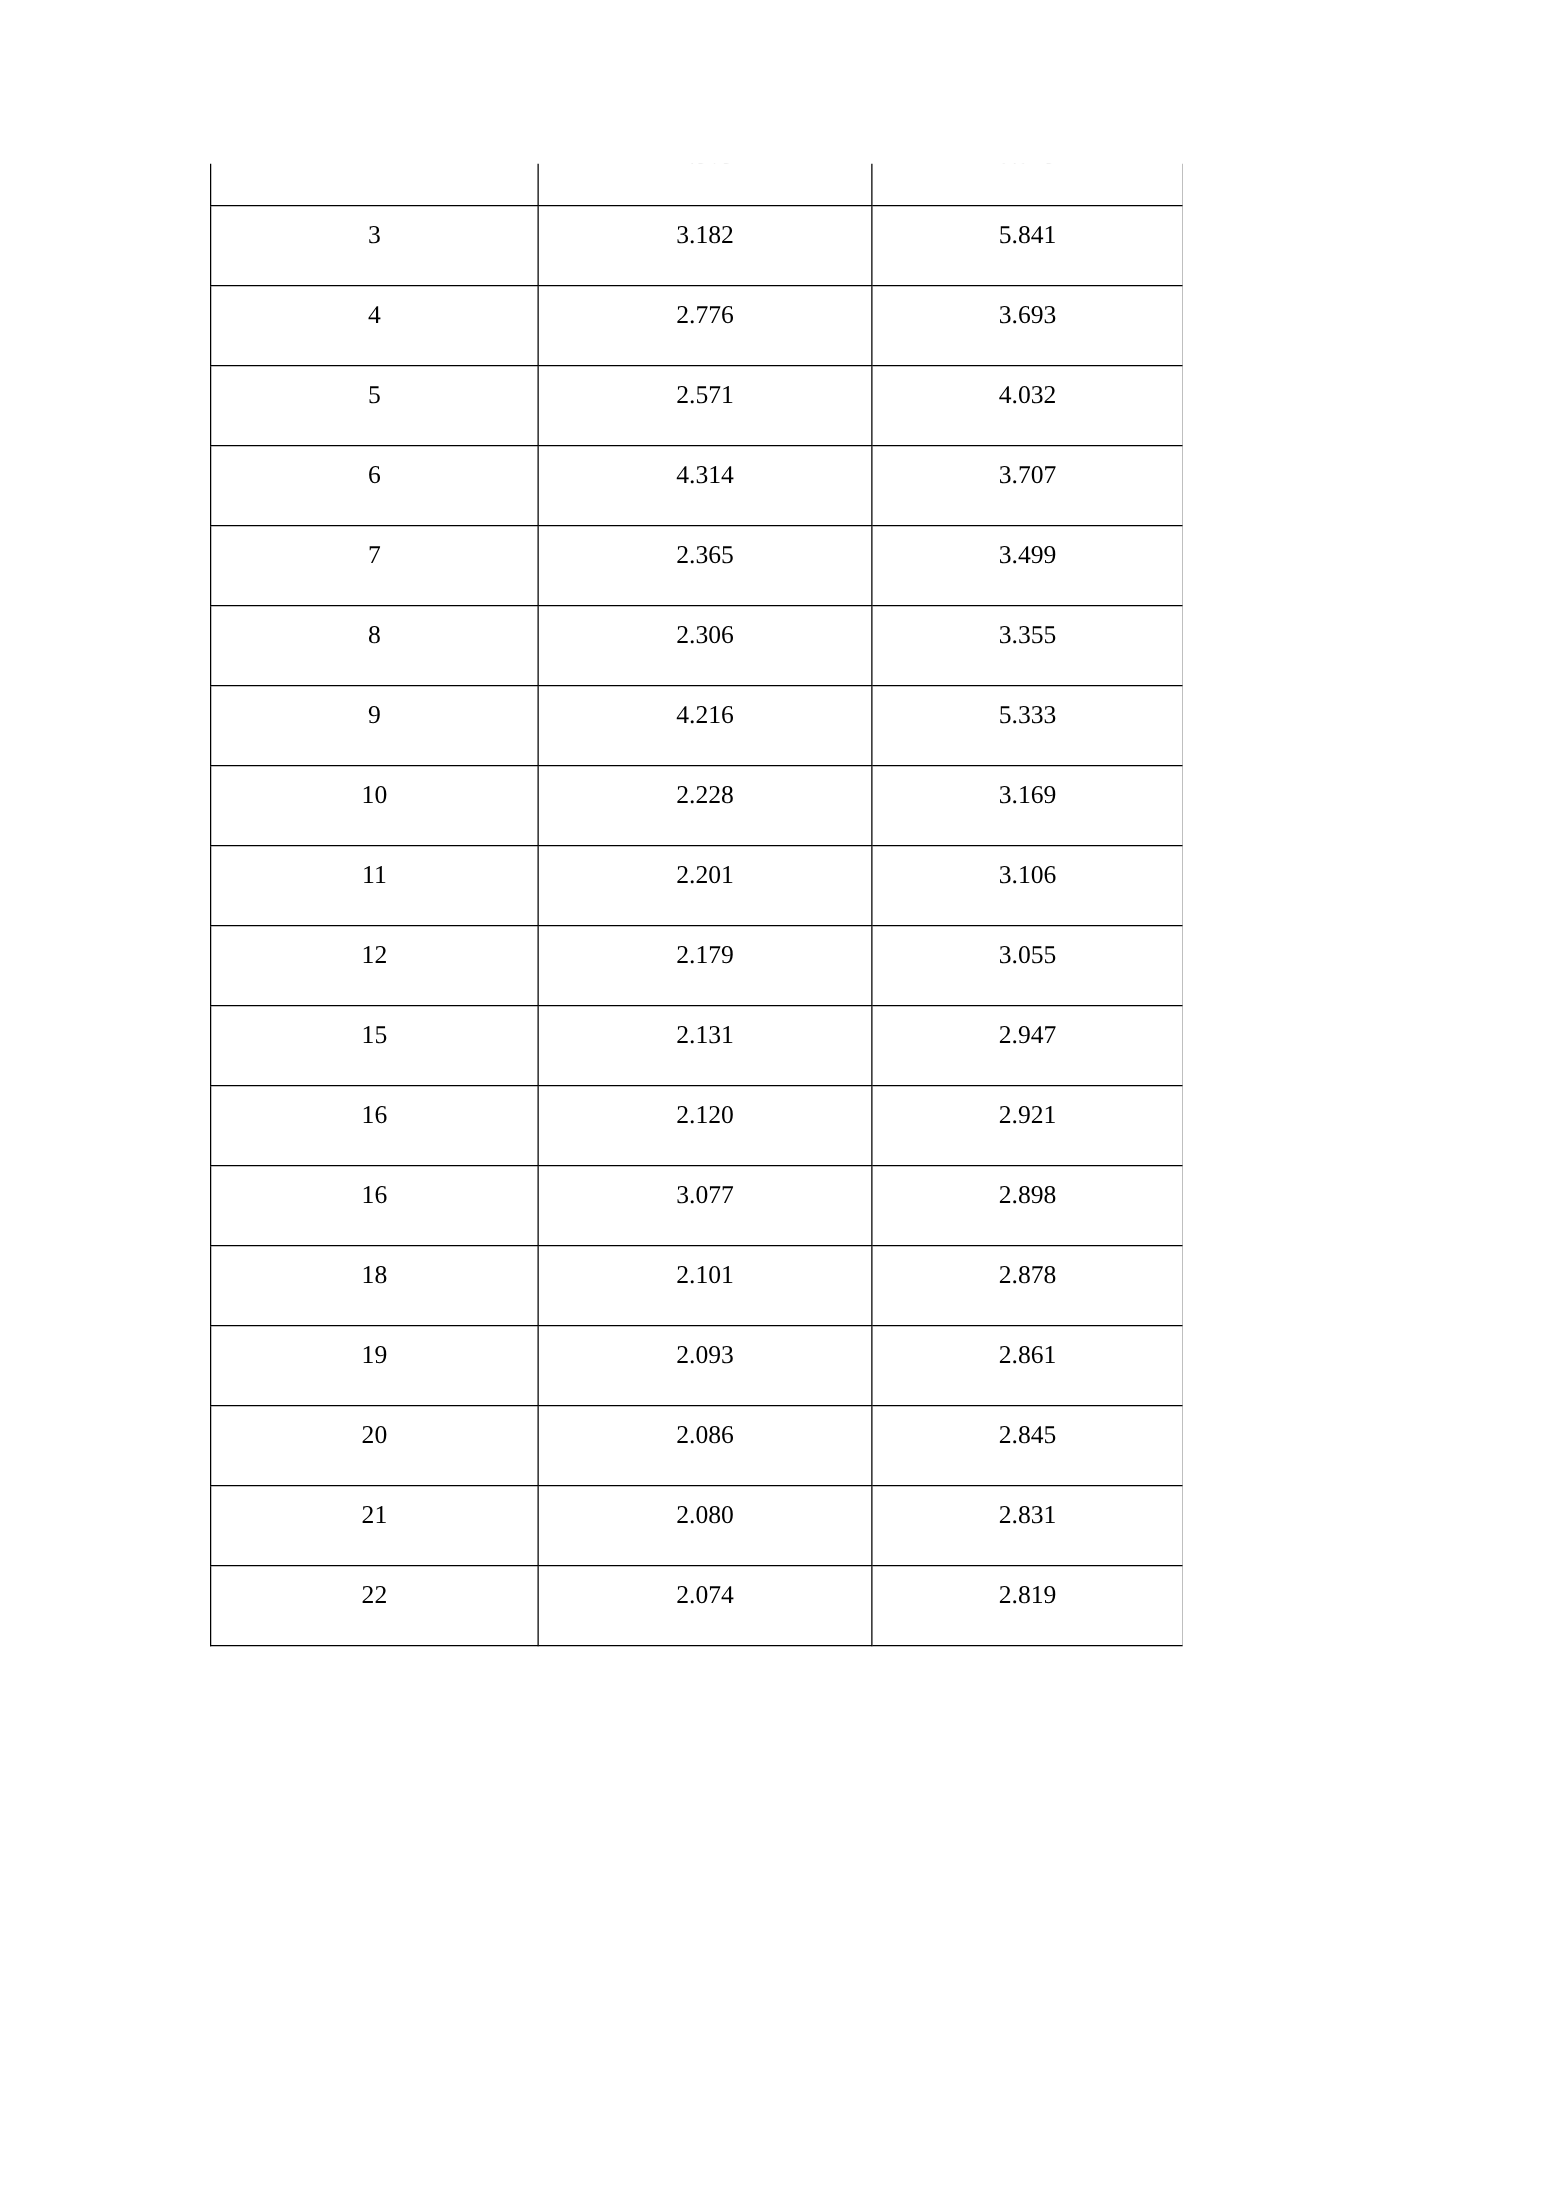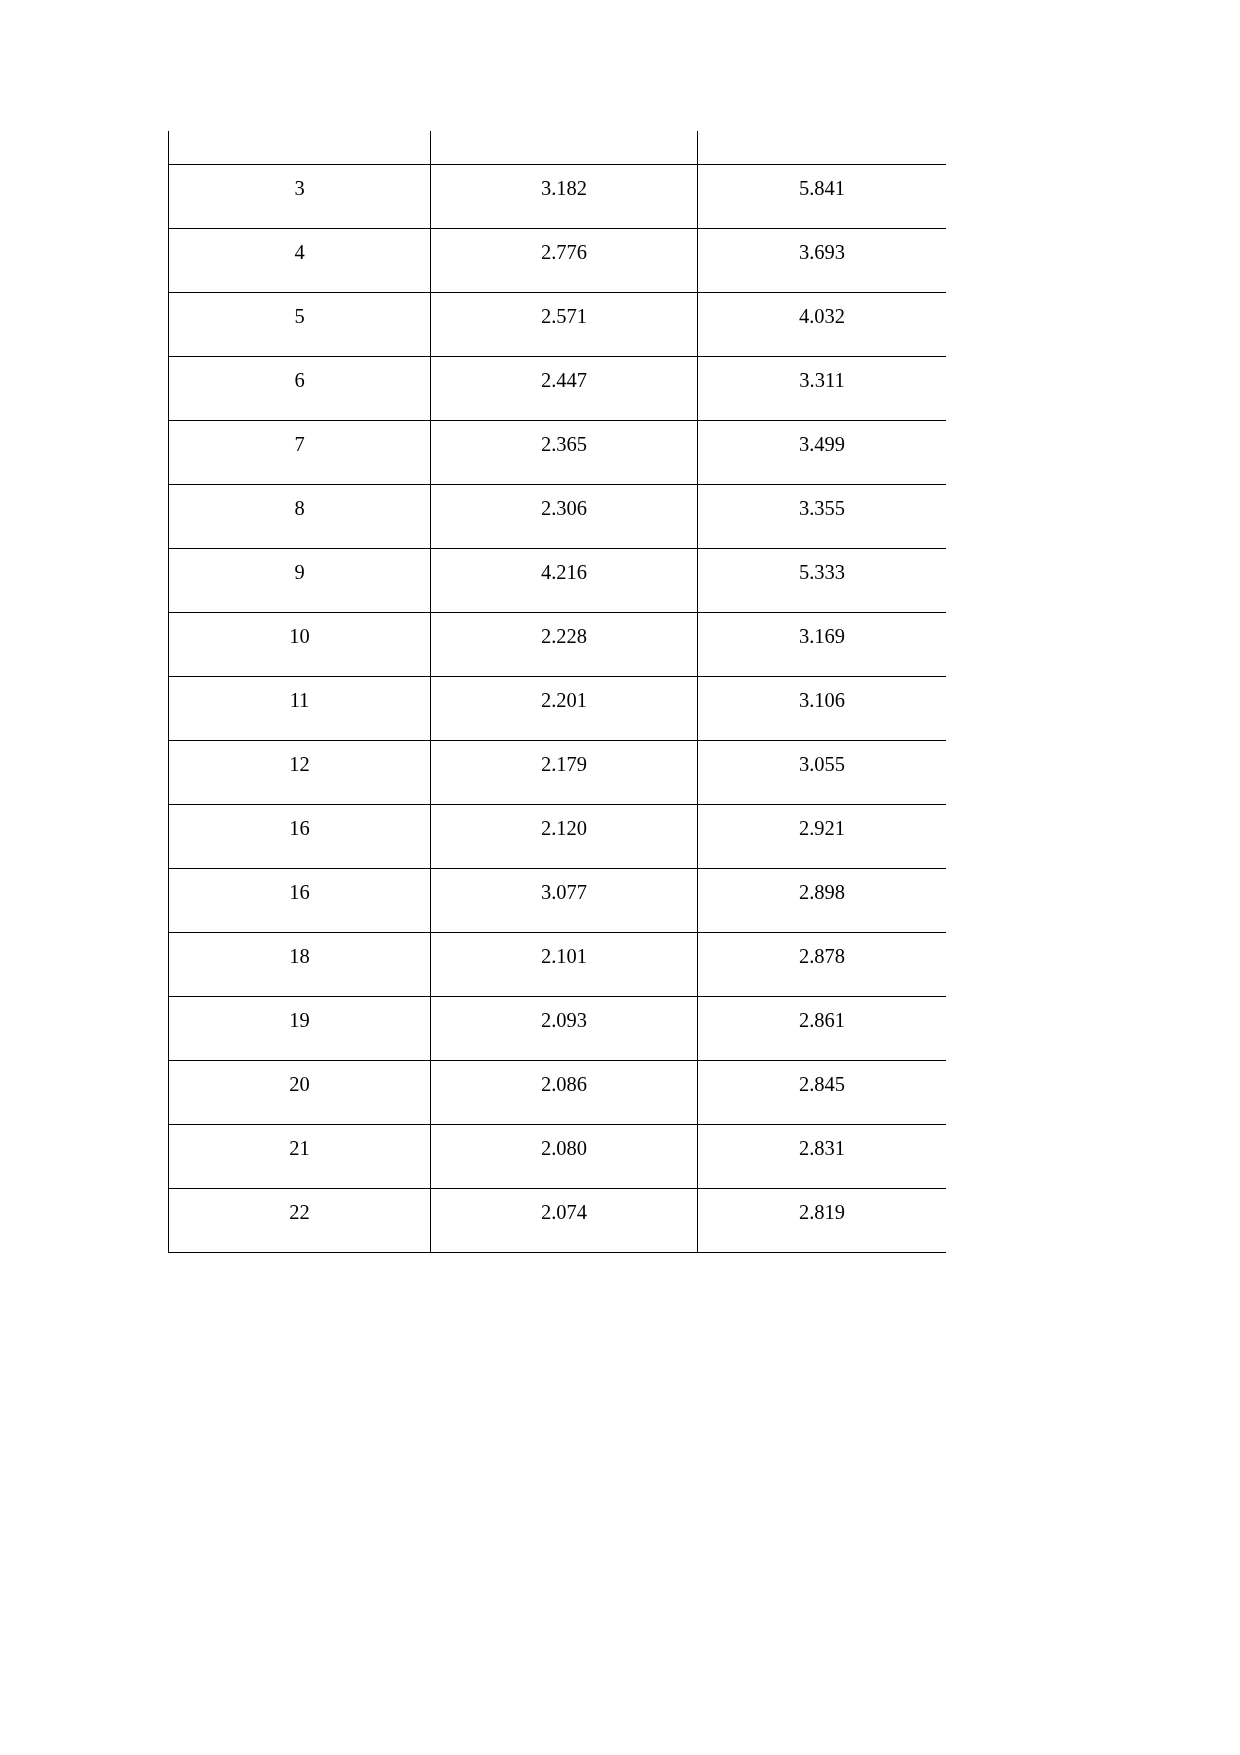--- a/index.html
+++ b/index.html
@@ -116,24 +116,24 @@
             </td>
             <td>
               <span class="cellval">4.032</span>
             </td>
           </tr>
           <tr>
             <td>
               <span class="cellval">6</span>
             </td>
             <td>
-              <span class="cellval">2.447</span>
-            </td>
-            <td>
-              <span class="cellval">3.311</span>
+              <span class="cellval">4.314</span>
+            </td>
+            <td>
+              <span class="cellval">3.707</span>
             </td>
           </tr>
           <tr>
             <td>
               <span class="cellval">7</span>
             </td>
             <td>
               <span class="cellval">2.365</span>
             </td>
             <td>
@@ -186,20 +186,31 @@
           </tr>
           <tr>
             <td>
               <span class="cellval">12</span>
             </td>
             <td>
               <span class="cellval">2.179</span>
             </td>
             <td>
               <span class="cellval">3.055</span>
+            </td>
+          </tr>
+          <tr>
+            <td>
+              <span class="cellval">15</span>
+            </td>
+            <td>
+              <span class="cellval">2.131</span>
+            </td>
+            <td>
+              <span class="cellval">2.947</span>
             </td>
           </tr>
           <tr>
             <td>
               <span class="cellval">16</span>
             </td>
             <td>
               <span class="cellval">2.120</span>
             </td>
             <td>

